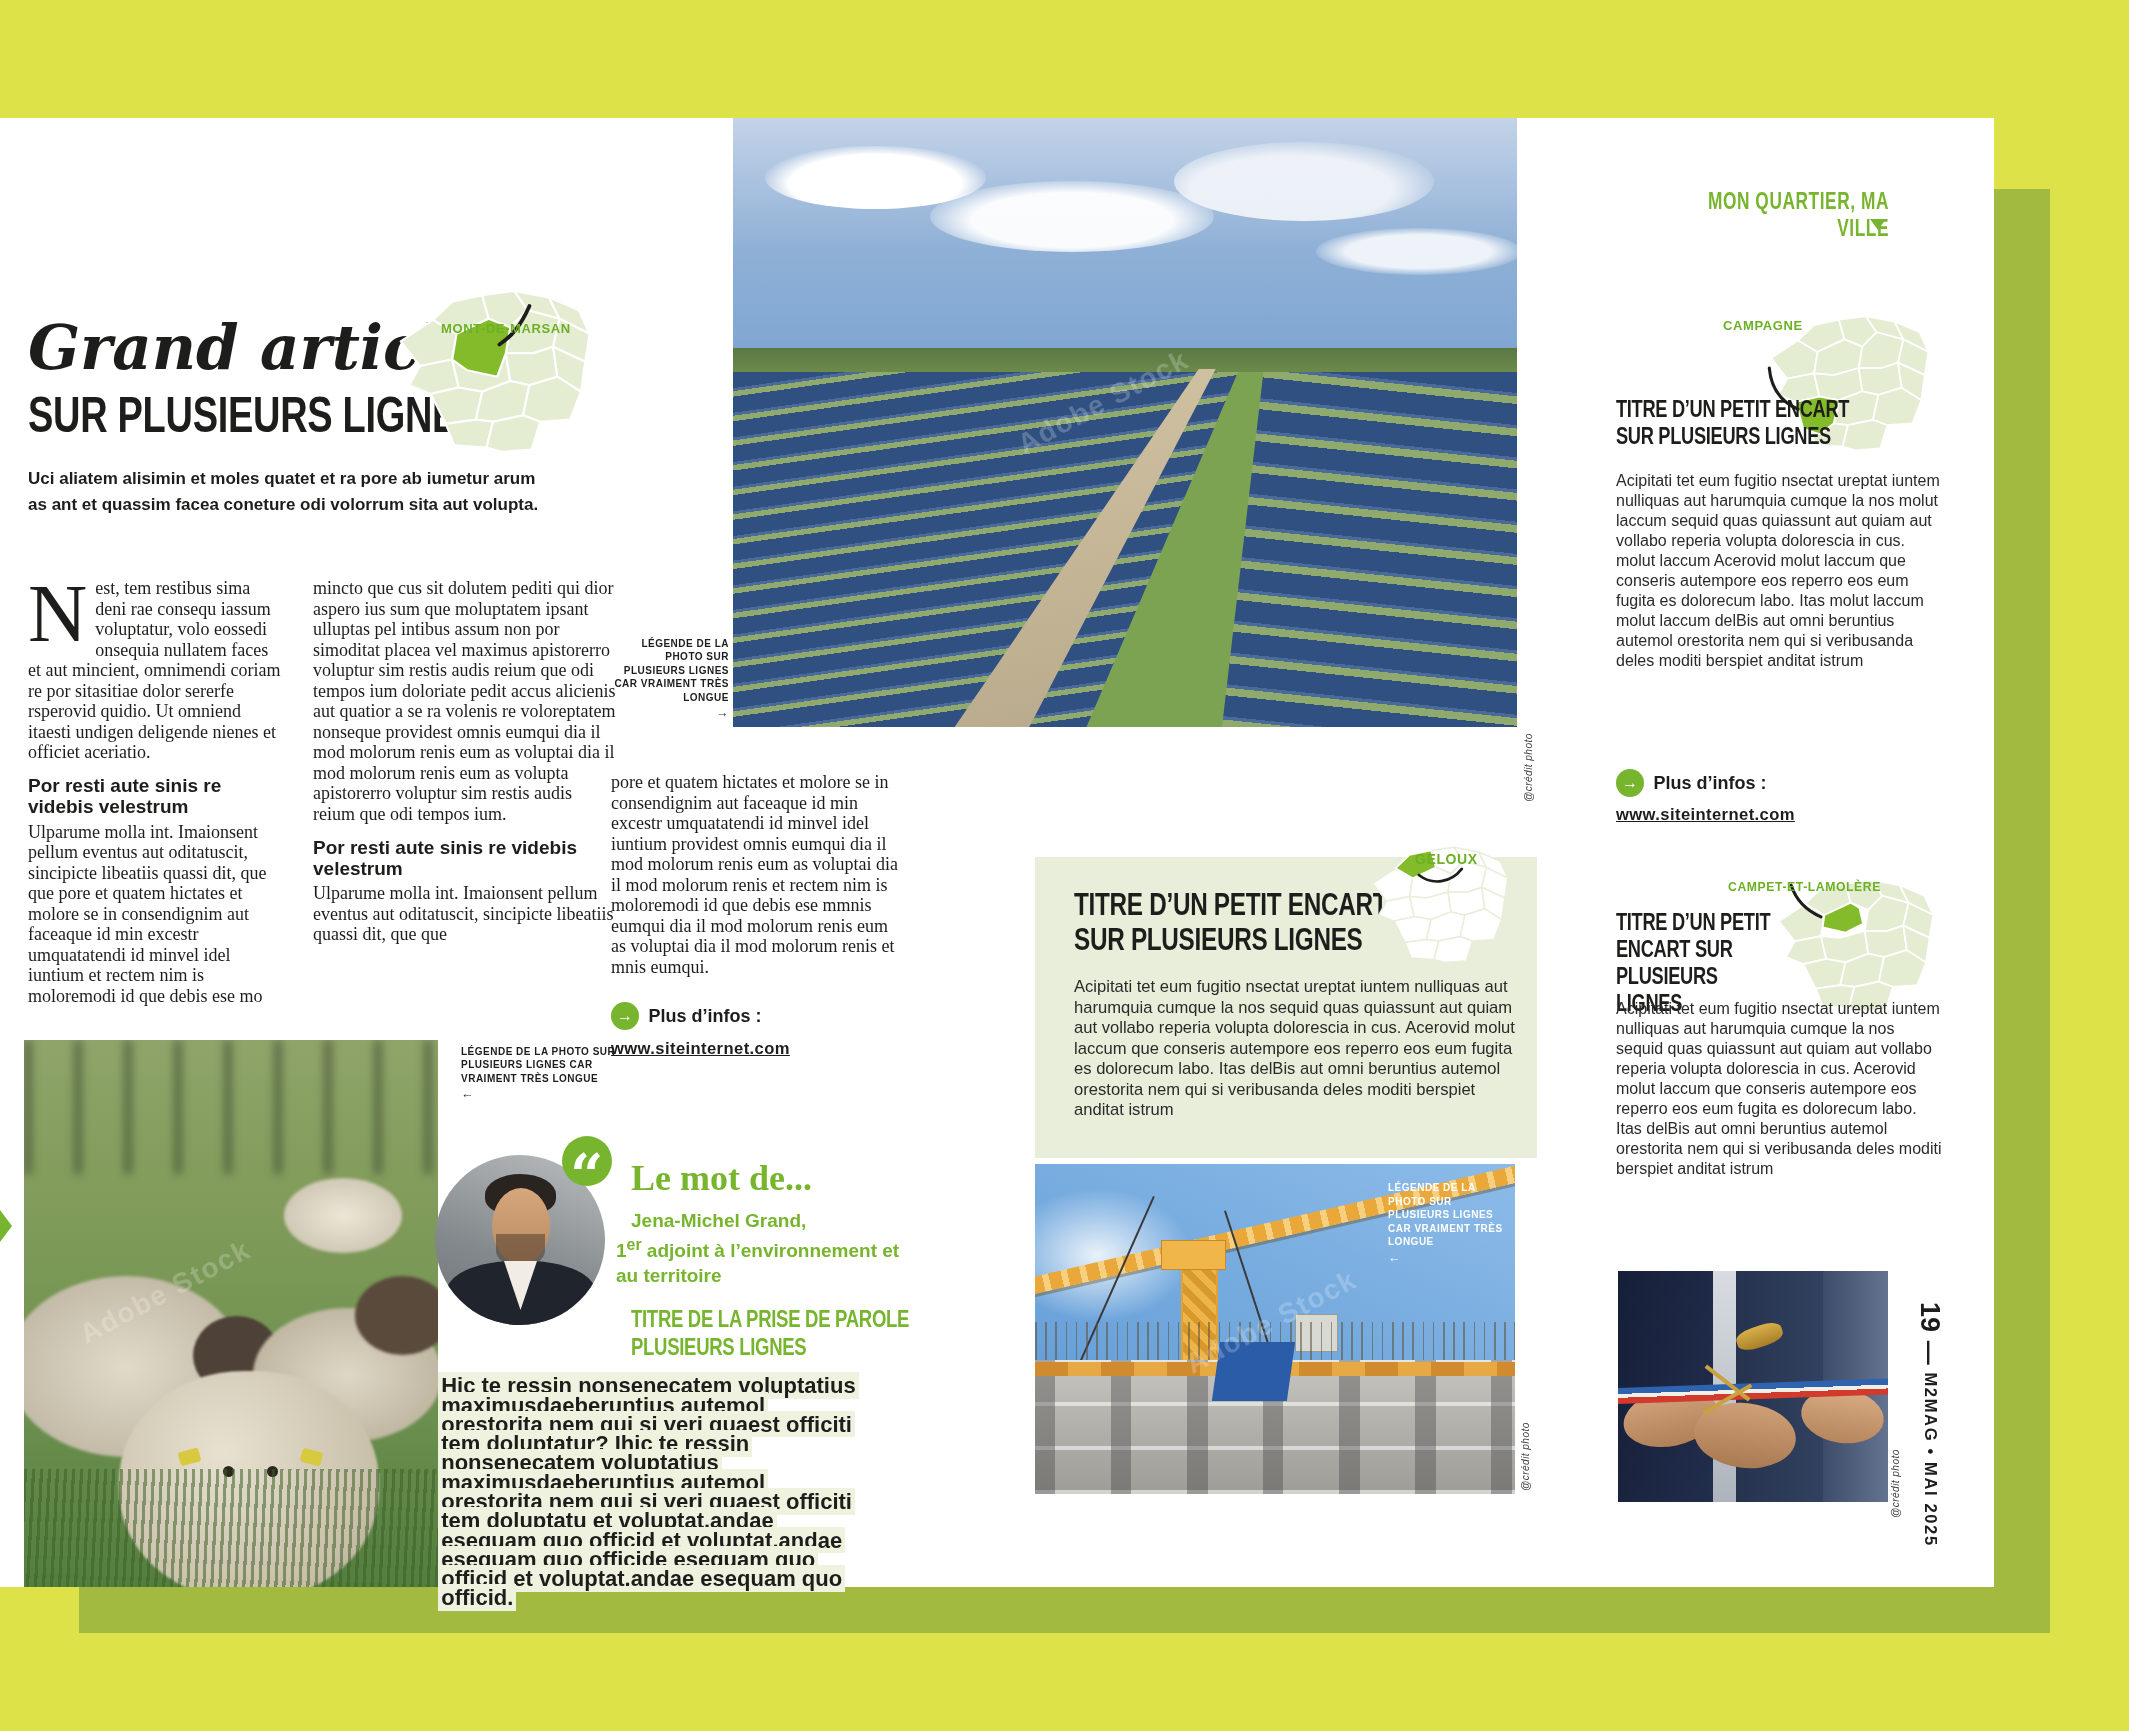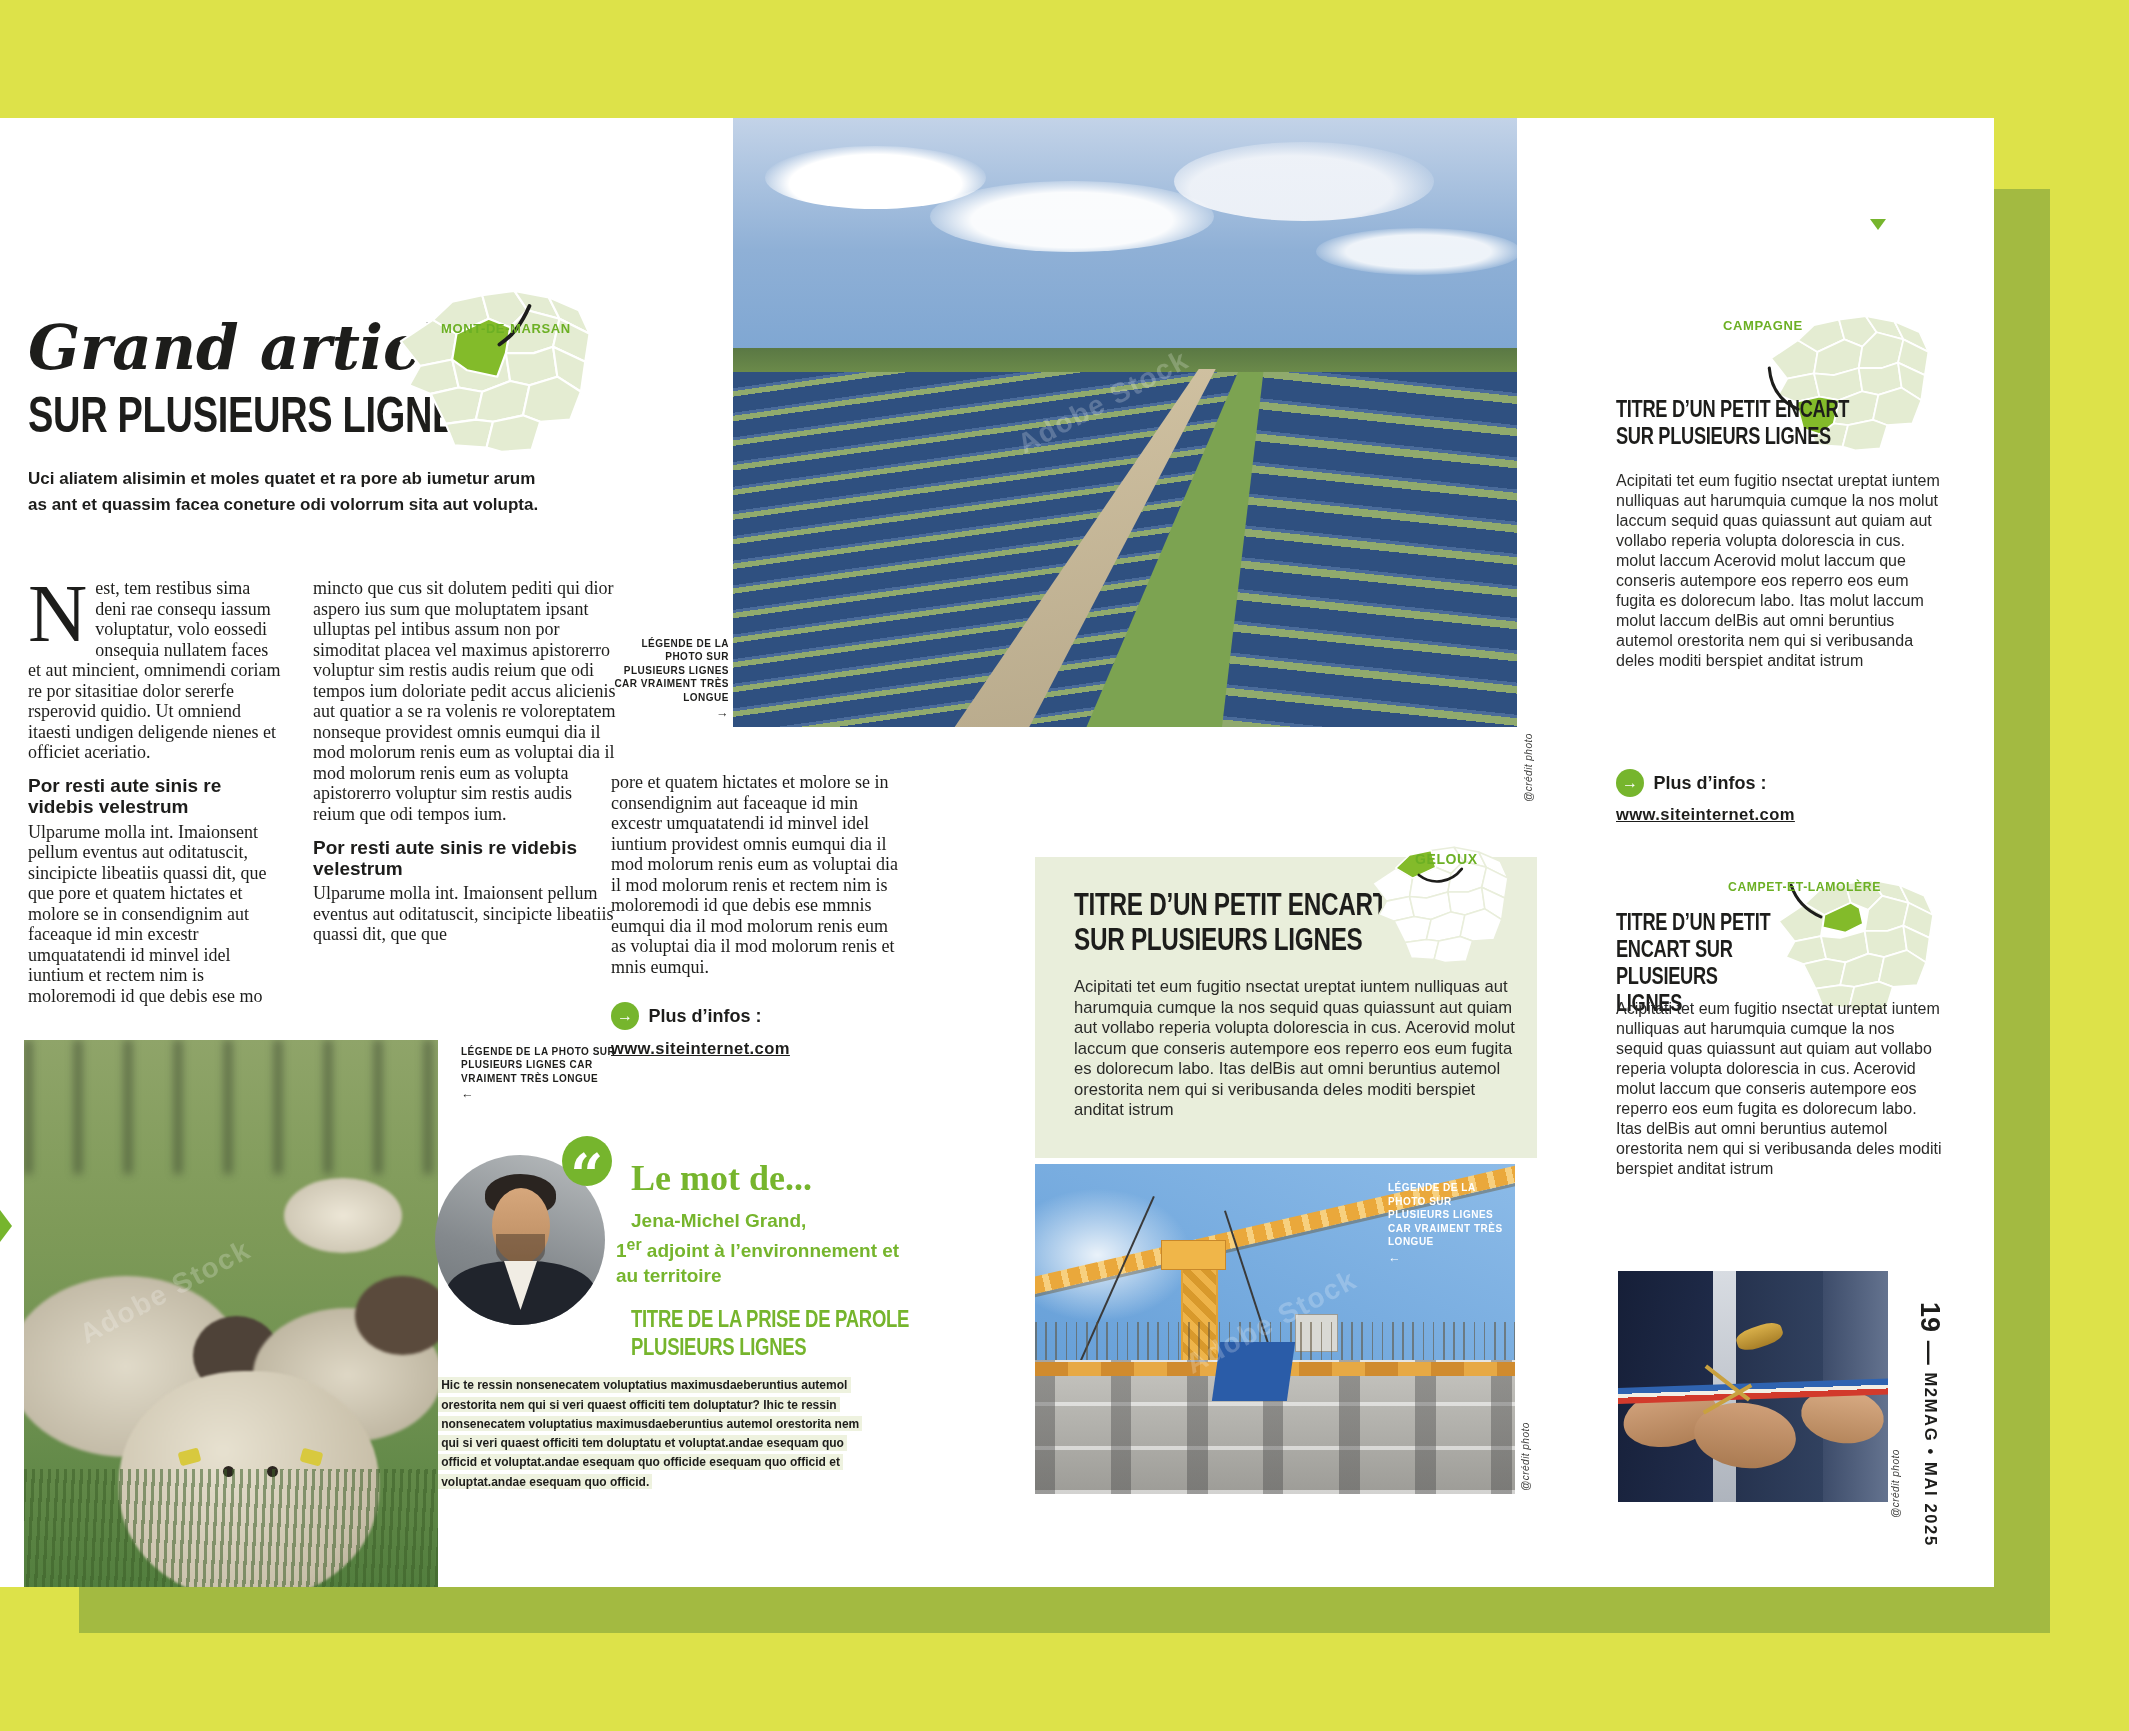--- a/index.html
+++ b/index.html
@@ -41,21 +41,21 @@
   .enc-body{font-size:16px;line-height:20px;color:#2a2a28;}
   .moreinfo{display:flex;align-items:center;gap:9.5px;font-weight:bold;font-size:18px;}
   .mi-circle{width:28px;height:28px;border-radius:50%;background:#76b52d;color:#fff;display:flex;
              align-items:center;justify-content:center;font-size:16px;font-weight:bold;}
   .mi-link{font-weight:bold;font-size:16.6px;letter-spacing:0.4px;text-decoration:underline;color:#1d1d1b;}
 
   
   .q-head{color:#76b52d;font-weight:bold;font-size:36px;font-family:Liberation Serif, serif;}
   .q-name{color:#76b52d;font-weight:bold;font-size:19px;line-height:24.4px;}
   .q-title{color:#76b52d;font-weight:bold;font-size:24.4px;line-height:28px;}
-  .q-body{font-weight:bold;font-size:12px;line-height:19.3px;width:422px;}
+  .q-body{font-weight:bold;font-size:22px;line-height:19.3px;width:422px;}
   .hl{background:#eef2df;box-decoration-break:clone;-webkit-box-decoration-break:clone;padding:0.8px 3.2px;}
   .q-circle{width:50px;height:50px;border-radius:50%;background:#76b52d;color:#fff;overflow:hidden;}
   .q-glyph{font-family:"DejaVu Serif",serif;font-weight:bold;font-size:58px;line-height:1;display:block;
            margin:11px 0 0 8px;}
   .avatar{width:170px;height:170px;border-radius:50%;overflow:hidden;
           background:linear-gradient(200deg,#b9bdbf,#84898d 60%,#6e7478);}
 
   
   .photo{overflow:hidden;}
   .wm{position:absolute;font-size:28px;font-weight:bold;color:rgba(255,255,255,.22);transform:rotate(-28deg);
@@ -250,20 +250,23 @@
       <div class="abs" style="left:0;bottom:118px;width:100%;height:14px;background:repeating-linear-gradient(90deg,#d08b2e 0 33px,#e7a944 33px 66px);"></div>
       <div class="abs" style="left:181px;bottom:93px;width:75px;height:59px;background:#2a5ca8;transform:skewX(-8deg);"></div>
       <div class="overlay-cap caption abs" style="left:353px;top:17.3px;width:118px;">
         <span>LÉGENDE DE LA PHOTO SUR PLUSIEURS LIGNES CAR VRAIMENT TRÈS LONGUE</span>
         <span class="cap-arrow">←</span>
       </div>
       <div class="wm" style="left:142px;top:142px;">Adobe Stock</div>
     </div>
     <div class="credit abs" style="left:1520px;top:1239px;">@crédit photo</div>
 
+    <div class="abs" style="left:1616px;top:69px;width:273px;text-align:right;">
+      <span class="cnd-r enc-title" style="font-size:24px;color:#76b52d;letter-spacing:0.8px;">MON QUARTIER, MA VILLE</span>
+    </div>
     <div class="tri-down abs" style="left:1870px;top:101px;"></div>
 
     <svg class="map abs" viewBox="0 0 220 170" style="left:1762px;top:191px;width:197px;height:152px;">
       <g class="cm">
         <polygon points="10,55 40,35 62,48 58,72 28,78"></polygon>
           <polygon points="40,35 58,18 86,12 92,34 62,48"></polygon>
         <polygon points="86,12 116,8 128,26 112,42 92,34"></polygon>
           <polygon points="116,8 148,14 158,34 128,26"></polygon>
         <polygon points="148,14 176,26 186,48 158,34"></polygon>
           <polygon points="62,48 92,34 112,42 108,66 80,74 58,72"></polygon>

